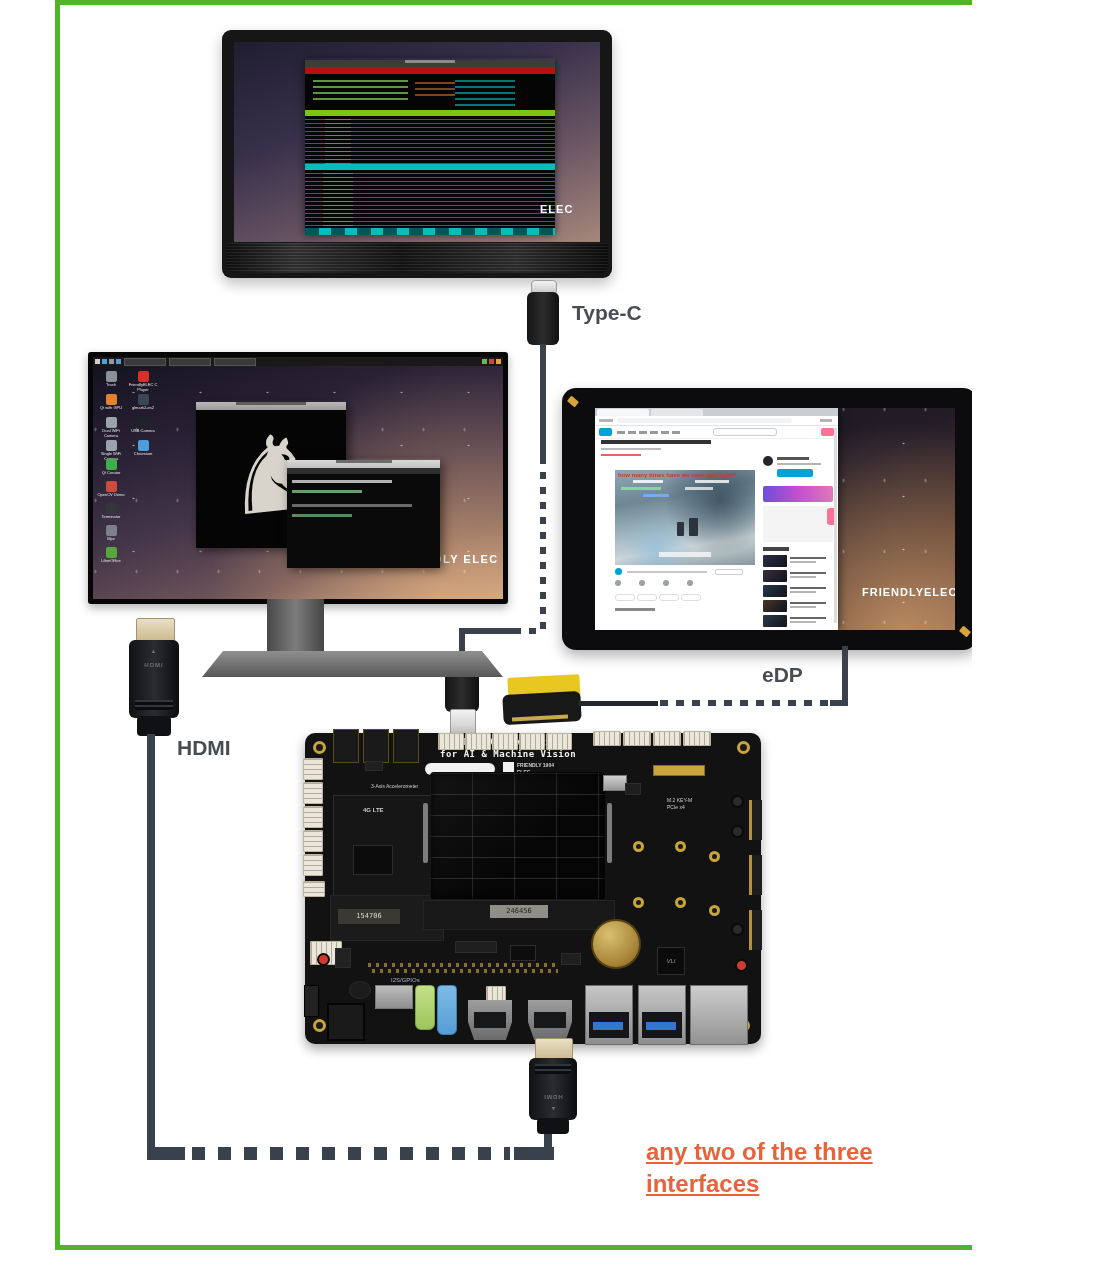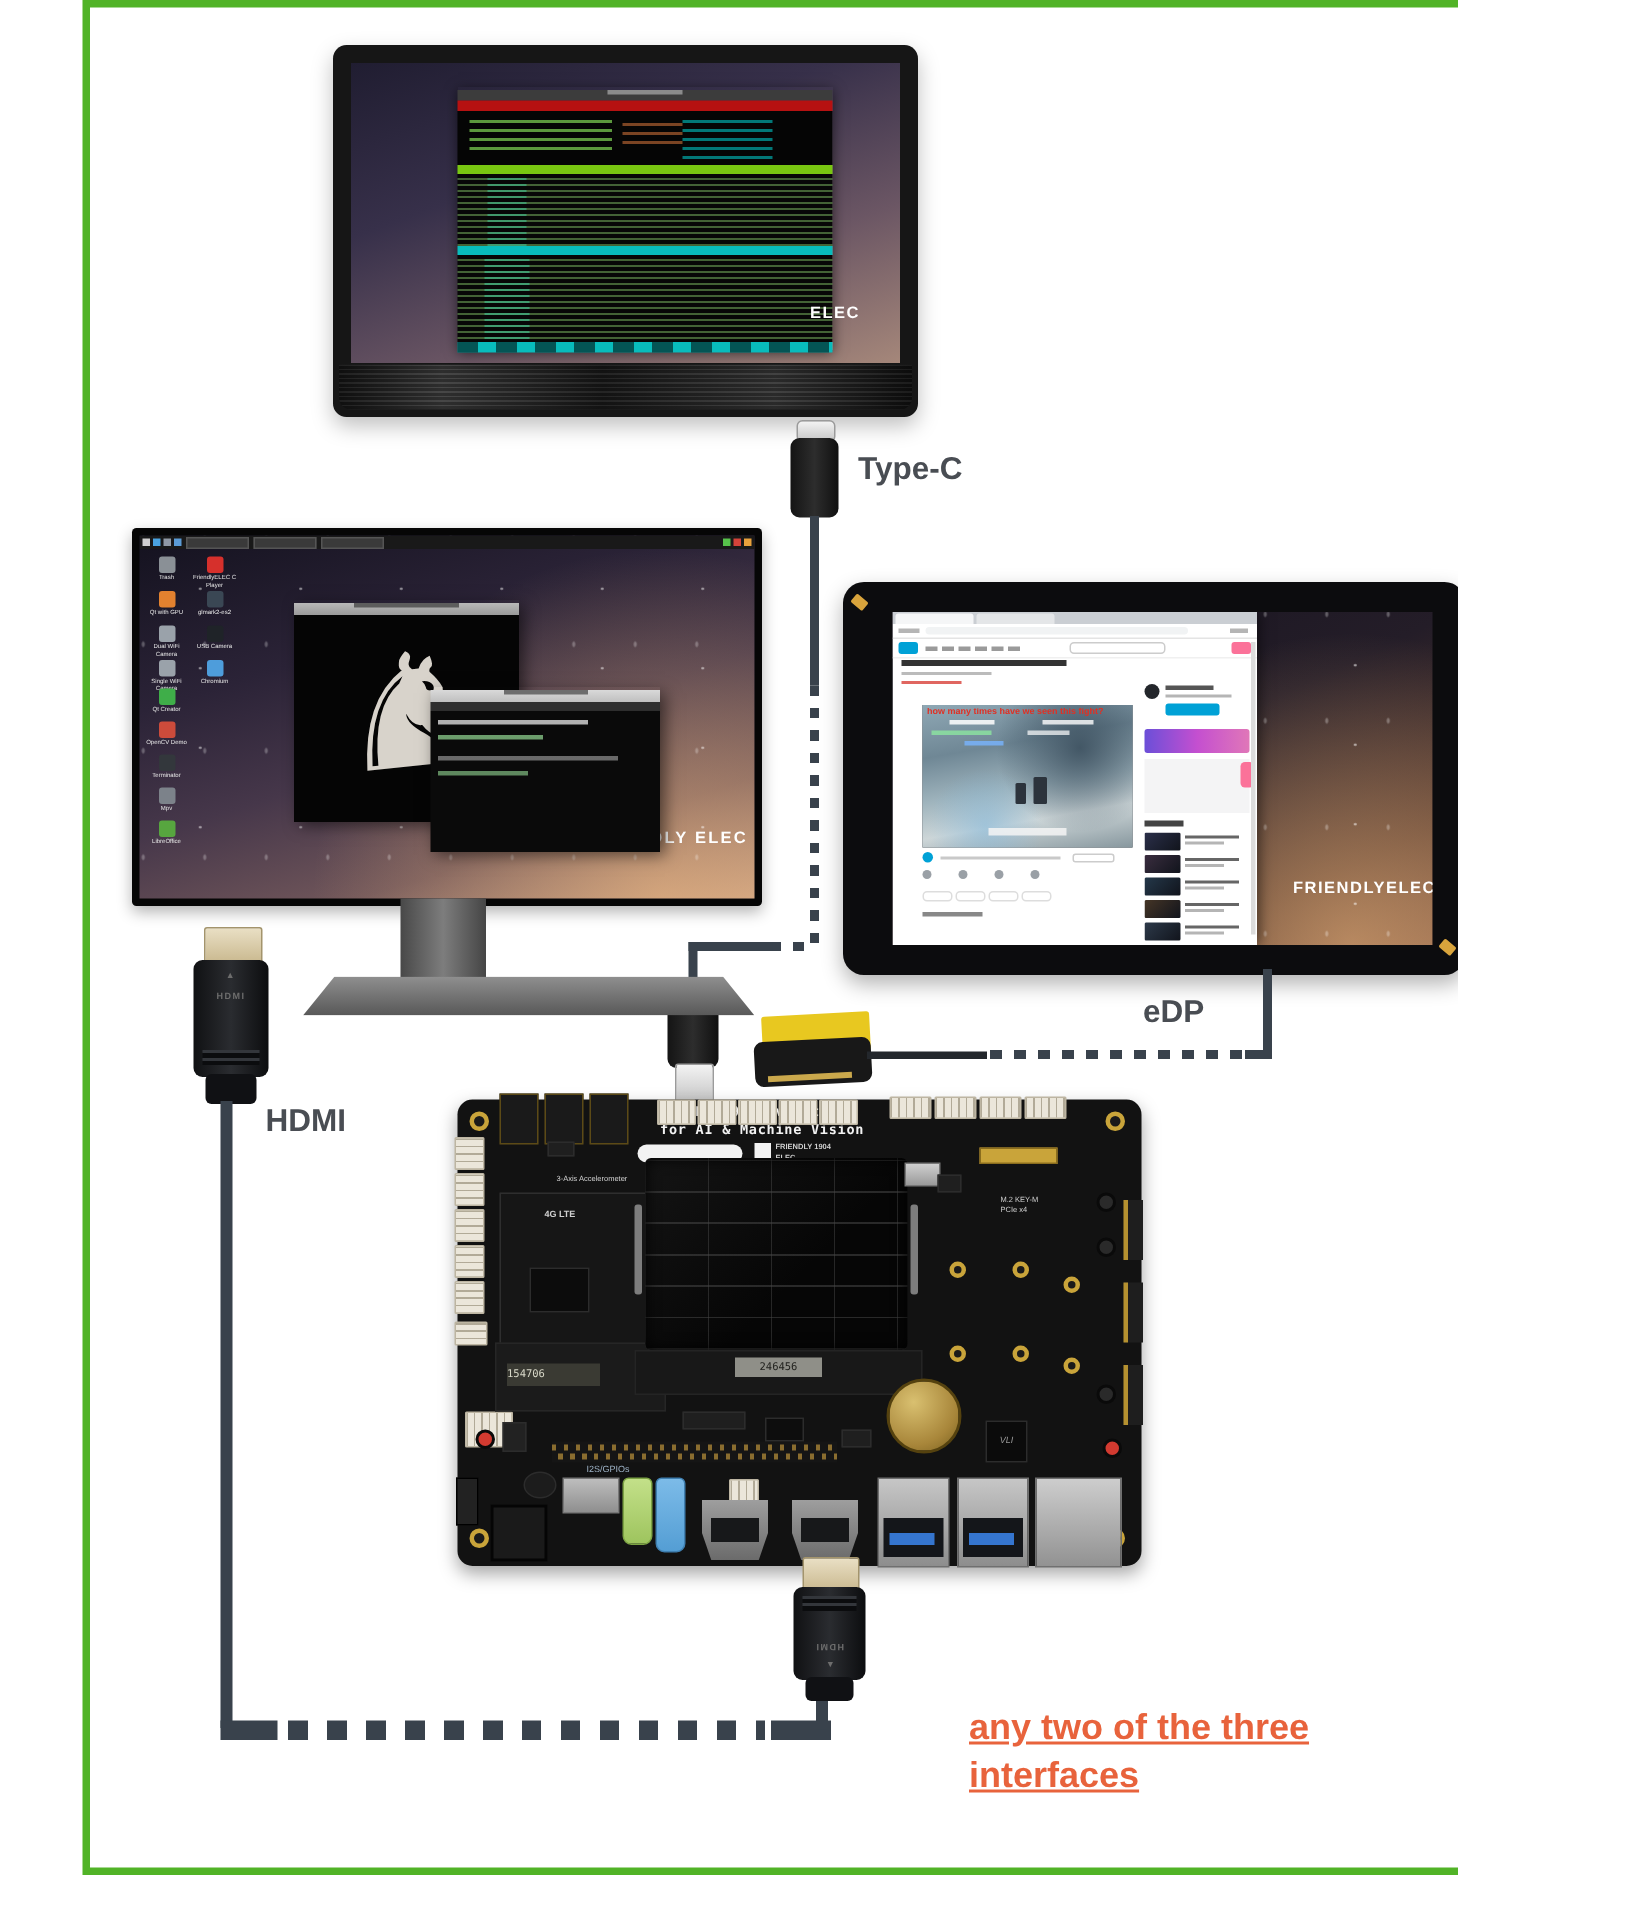--- a/index.html
+++ b/index.html
@@ -474,21 +474,21 @@
     <span class="jstv abs" style="left:-2px;top:121px;width:18px;height:20px;"></span>
     <span class="jstv abs" style="left:-2px;top:148px;width:20px;height:14px;"></span>
     <span class="jst abs" style="left:5px;top:208px;width:30px;height:22px;"></span>
     <span class="btn-round btn-red" style="left:12px;top:220px;"></span>
 
     <div class="abs silk2" style="left:66px;top:50px;">3-Axis Accelerometer</div>
     <div class="abs" style="left:28px;top:62px;width:100px;height:118px;border:1px solid #2e2e2e;background:#161616;"></div>
     <div class="abs silk2" style="left:58px;top:74px;font-size:6px;font-weight:bold;">4G LTE</div>
     <span class="chip" style="left:48px;top:112px;width:38px;height:28px;background:#0c0c0c;"></span>
     <div class="abs" style="left:25px;top:162px;width:112px;height:44px;background:#1b1b1b;border:1px solid #262626;"></div>
-    <div class="abs mono" style="left:33px;top:176px;width:62px;height:15px;background:#3a3a33;color:#d8d8c8;font-size:7px;line-height:15px;text-align:left;">154706</div>
+    <div class="abs mono" style="left:33px;top:176px;width:62px;height:15px;background:#3a3a33;color:#d8d8c8;font-size:7px;line-height:15px;text-align:center;">154706</div>
 
     <div class="abs heatsink"></div>
     <span class="abs" style="left:118px;top:70px;width:5px;height:60px;background:#7d7d7d;border-radius:2px;"></span>
     <span class="abs" style="left:302px;top:70px;width:5px;height:60px;background:#7d7d7d;border-radius:2px;"></span>
     <div class="abs sodimm"></div>
     <div class="abs mono" style="left:185px;top:172px;width:58px;height:13px;background:#8f8f88;color:#23231f;font-size:7px;line-height:13px;text-align:center;">246456</div>
 
     <span class="abs" style="left:298px;top:42px;width:22px;height:14px;background:linear-gradient(#cfcfcf,#9a9a9a);border:1px solid #777;"></span>
     <span class="abs" style="left:348px;top:32px;width:50px;height:9px;background:#c9a43a;border:1px solid #8a6d1e;"></span>
     <div class="abs silk2" style="left:362px;top:64px;">M.2 KEY-M</div>

